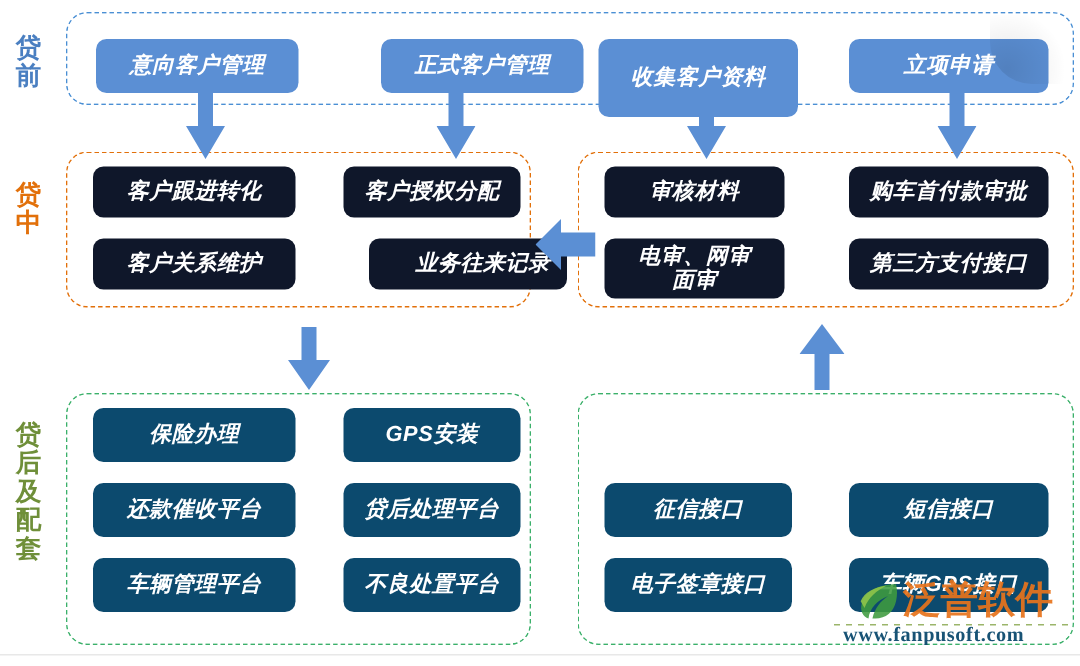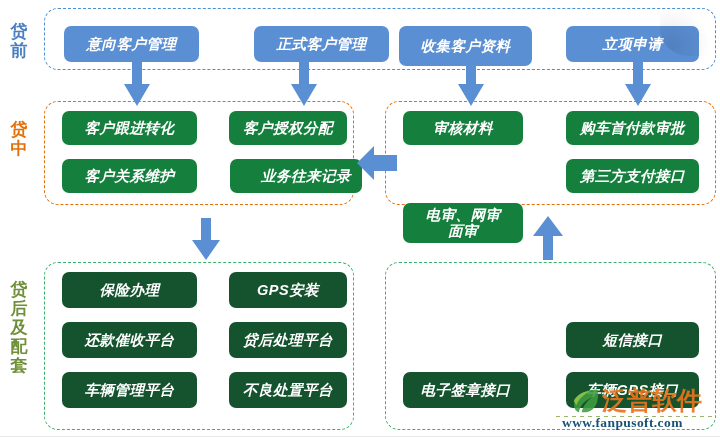--- a/index.html
+++ b/index.html
@@ -36,35 +36,35 @@
   
   .node{
     position:absolute;box-sizing:border-box;
     display:flex;align-items:center;justify-content:center;
     text-align:center;color:#ffffff;font-size:14.5px;font-weight:bold;
     border-radius:7px;letter-spacing:0.5px;line-height:17px;
     padding:0 4px;
     font-style:italic;
   }
   .node.blue  {background:#5b8fd4;}
-  .node.orange{background:#15803d;}
-  .node.green {background:#14532d;}
-  .node.two-line{line-height:16px;margin-top:44px;}
+  .node.orange{background:#0f172a;}
+  .node.green {background:#0c4a6e;}
+  .node.two-line{line-height:16px;}
 
   
   #n-b1{left:64px; top:26px; width:135px;height:36px;}
   #n-b2{left:244px;top:26px; width:135px;height:36px;margin-left:10px;}
-  #n-b3{left:399px;top:26px; width:133px;height:40px;}
+  #n-b3{left:399px;top:26px; width:133px;height:52px;}
   #n-b4{left:566px;top:26px; width:133px;height:36px;}
 
   
   #n-o1{left:62px; top:111px;width:135px;height:34px;}
   #n-o2{left:229px;top:111px;width:118px;height:34px;}
   #n-o3{left:62px; top:159px;width:135px;height:34px;}
-  #n-o4{left:230px;top:159px;width:132px;height:34px;padding-left:24px;}
+  #n-o4{left:246px;top:159px;width:132px;height:34px;padding-left:24px;}
 
   
   #n-o5{left:403px;top:111px;width:120px;height:34px;}
   #n-o6{left:566px;top:111px;width:133px;height:34px;}
   #n-o7{left:403px;top:159px;width:120px;height:40px;}
   #n-o8{left:566px;top:159px;width:133px;height:34px;}
 
   
   #n-g1{left:62px; top:272px;width:135px;height:36px;}
   #n-g2{left:229px;top:272px;width:118px;height:36px;}
@@ -161,20 +161,21 @@
   </div>
   <div class="node orange" id="n-o8">第三方支付接口</div>
 
   <div class="node green" id="n-g1">保险办理</div>
   <div class="node green" id="n-g2">GPS安装</div>
   <div class="node green" id="n-g4">贷后处理平台</div>
   <div class="node green" id="n-g3">还款催收平台</div>
   <div class="node green" id="n-g5">车辆管理平台</div>
   <div class="node green" id="n-g6">不良处置平台</div>
 
+  <div class="node green" id="n-g8">征信接口</div>
   <div class="node green" id="n-g9">短信接口</div>
   <div class="node green" id="n-g10">电子签章接口</div>
   <div class="node green" id="n-g11">车辆GPS接口</div>
 
   <svg class="arrow" id="ar-d1" viewBox="0 0 26 46">
     <polygon points="8,0 18,0 18,24 26,24 13,46 0,24 8,24" fill="#5b8fd4"></polygon>
   </svg>
   <svg class="arrow" id="ar-d2" viewBox="0 0 26 46">
     <polygon points="8,0 18,0 18,24 26,24 13,46 0,24 8,24" fill="#5b8fd4"></polygon>
   </svg>

